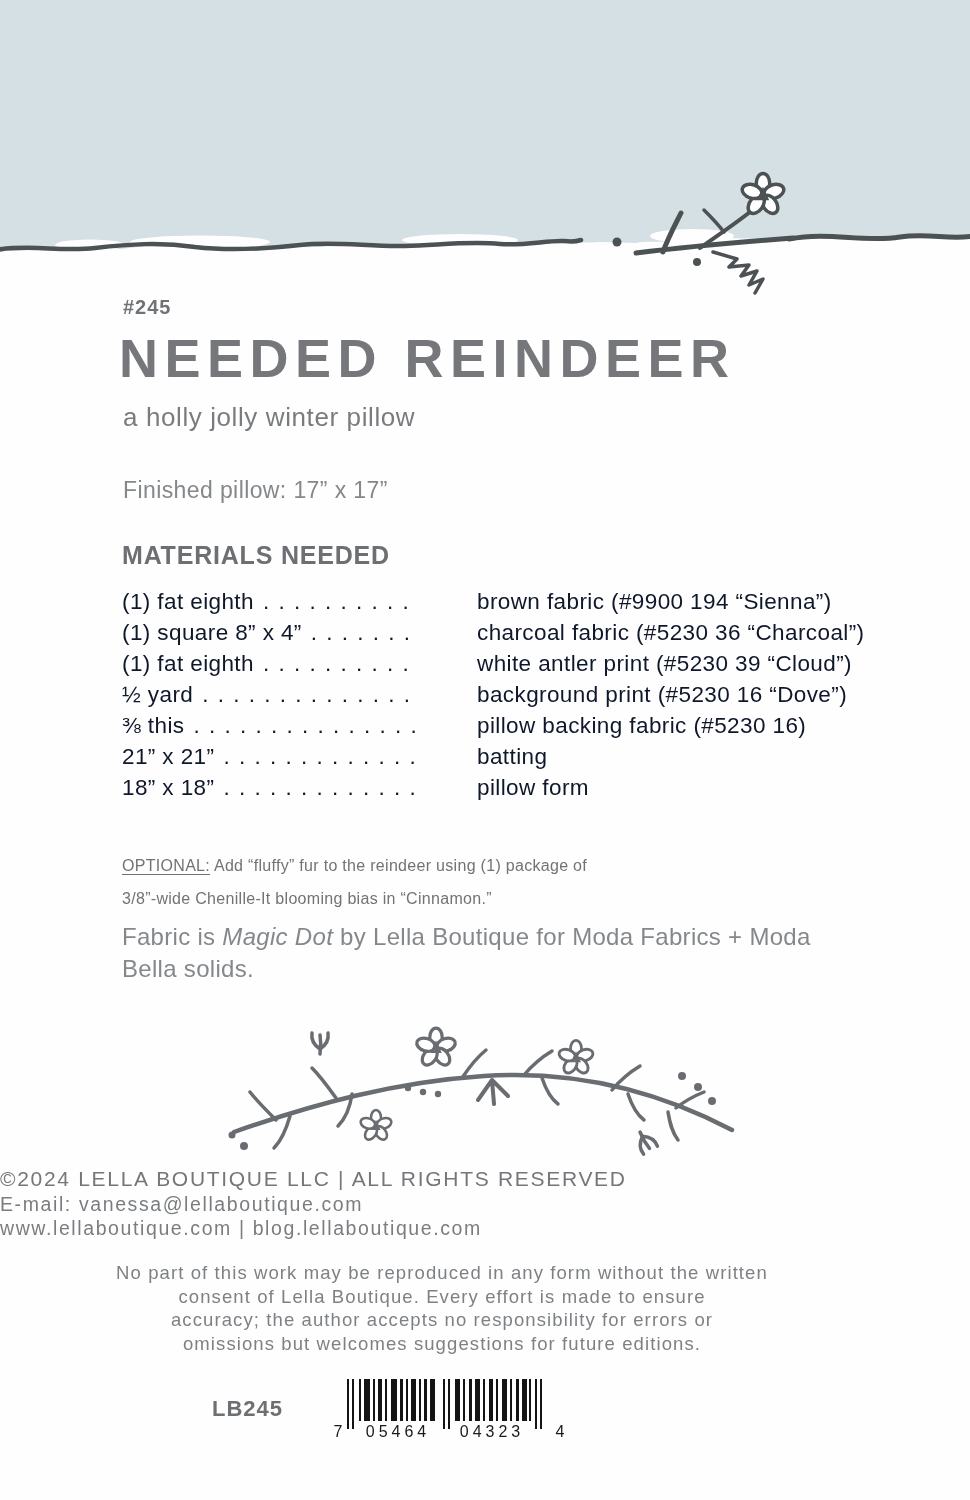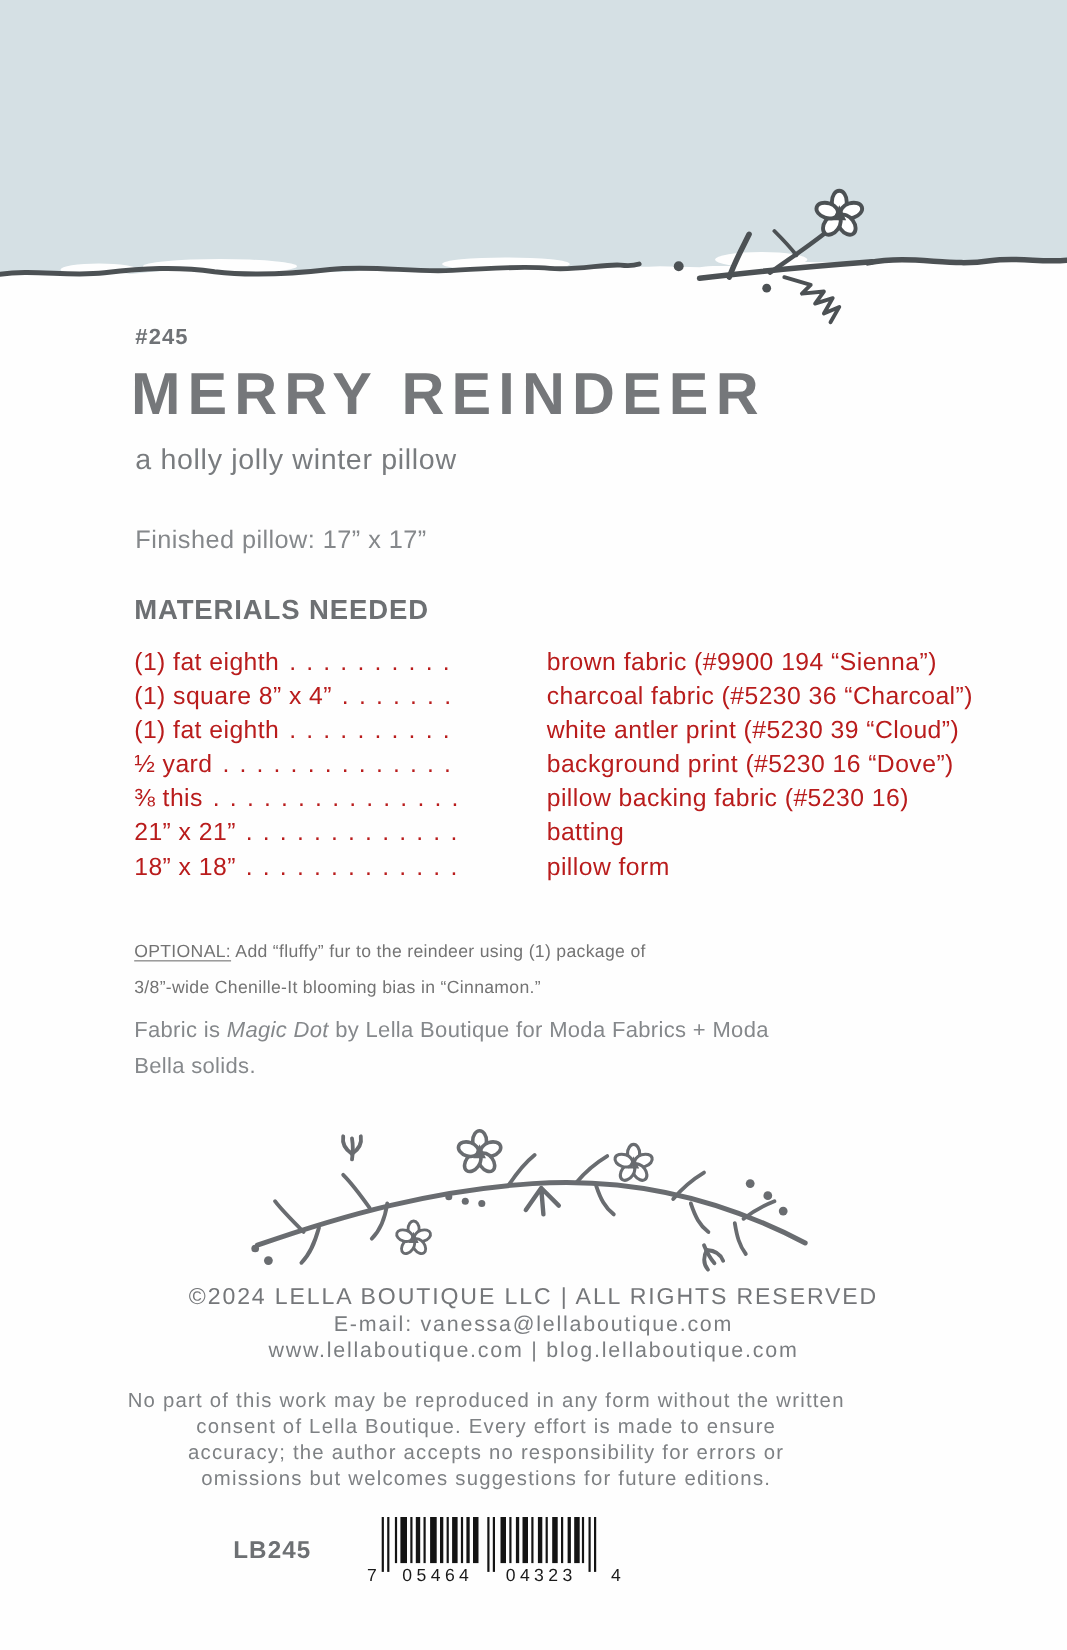--- a/index.html
+++ b/index.html
@@ -10,31 +10,31 @@
     font-family:"Liberation Sans", sans-serif;
     -webkit-font-smoothing:antialiased;
   }
   .hdr-svg { position:absolute; top:0; left:0; display:block; }
   .product-number { position:absolute; left:123px; top:296px; font-size:20px; font-weight:700; letter-spacing:1px; color:#6f7276; }
   .title { position:absolute; left:119px; top:327px; font-size:54px; font-weight:700; letter-spacing:6.5px; color:#75777a; white-space:nowrap; }
   .subtitle { position:absolute; left:123px; top:402px; font-size:26px; font-weight:500; letter-spacing:0.6px; color:#797c7f; }
   .finished { position:absolute; left:123px; top:477px; font-size:23px; letter-spacing:0.4px; color:#85888b; }
   .mat-heading { position:absolute; left:122px; top:541px; font-size:25px; font-weight:700; letter-spacing:0.8px; color:#6d7073; }
   .mat-list { position:absolute; left:122px; top:589px; width:790px; }
-  .mat-row { display:flex; align-items:baseline; height:31px; font-size:22.5px; letter-spacing:0.4px; color:#b91c1c;gap:20px; }
+  .mat-row { display:flex; align-items:baseline; height:31px; font-size:22.5px; letter-spacing:0.4px; color:#0f172a; }
   .mat-left { display:flex; align-items:baseline; width:298px; overflow:hidden; flex:none; }
   .mat-item { white-space:nowrap; }
   .mat-leader { flex:1; overflow:hidden; white-space:nowrap; margin-left:9px; letter-spacing:1.5px; }
   .mat-desc { margin-left:57px; white-space:nowrap; }
   .optional { position:absolute; left:122px; top:849px; font-size:16px; line-height:33px; letter-spacing:0.3px; color:#737373; }
   .optional .label { text-decoration:underline; text-underline-offset:3px; }
-  .fabric { position:absolute; left:122px; top:921px; font-size:20px; line-height:32px; letter-spacing:0.3px; color:#85888b; }
+  .fabric { position:absolute; left:122px; top:921px; font-size:24px; line-height:32px; letter-spacing:0.3px; color:#85888b; }
   .fabric .em { font-style:italic; }
   .branch-svg { position:absolute; left:224px; top:1008px; display:block; }
-  .c-line { position:absolute; left:0; width:970px; text-align:center; }
+  .c-line { position:absolute; left:0; width:970px; }
   .copyright { top:1167px; font-size:21px; letter-spacing:1.7px; color:#747679; }
   .email { top:1193px; font-size:19.5px; letter-spacing:1.6px; color:#7a7d80; }
   .urls { top:1217px; font-size:19.5px; letter-spacing:1.6px; color:#7a7d80; }
   .legal { position:absolute; left:0; top:1261px; width:884px; text-align:center; font-size:18.5px; line-height:23.6px; letter-spacing:1.1px; color:#7e8184; }
   .sku { position:absolute; left:212px; top:1396px; font-size:22px; font-weight:700; letter-spacing:1px; color:#6d7073; }
   .barcode-svg { position:absolute; left:332px; top:1379px; display:block; }
   .bc-num { font-size:16px; fill:#1a1a1a; font-family:"Liberation Sans", sans-serif; }
 </style>
 </head>
 <body>
@@ -83,21 +83,21 @@
       <path d="M663,252 C668,238 674,227 681,213" stroke-width="5"></path>
       <path d="M700,248 C718,235 738,222 755,208" stroke-width="4"></path>
       <path d="M724,232 C717,223 711,217 704,210" stroke-width="3.5"></path>
       <use href="#flower5" transform="translate(763,195) scale(1.35)"></use>
       <circle cx="697" cy="262" r="4" fill="#4c5154" stroke="none"></circle>
       <path d="M713,252 L737,259 L729,267 L749,265 L741,276 L757,271 L749,285 L763,279 L755,293" stroke-width="3.5" stroke-linejoin="round"></path>
     </g>
   </svg>
 
   <div class="product-number">#245</div>
-  <div class="title">MERRY REINDEER</div>
+  <div class="title">NEEDED REINDEER</div>
   <div class="subtitle">a holly jolly winter pillow</div>
   <div class="finished">Finished pillow: 17” x 17”</div>
 
   <div class="mat-heading">MATERIALS NEEDED</div>
   <div class="mat-list">
     <div class="mat-row">
       <div class="mat-left">
           <span class="mat-item">(1) fat eighth</span>
           <span class="mat-leader">. . . . . . . . . . . . . . . . . . . . . . . . . . . . . . . . . . . . . . . .</span>
         </div>

